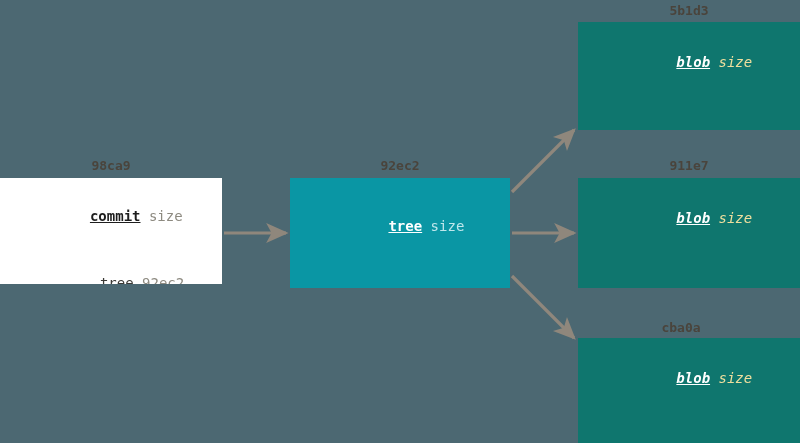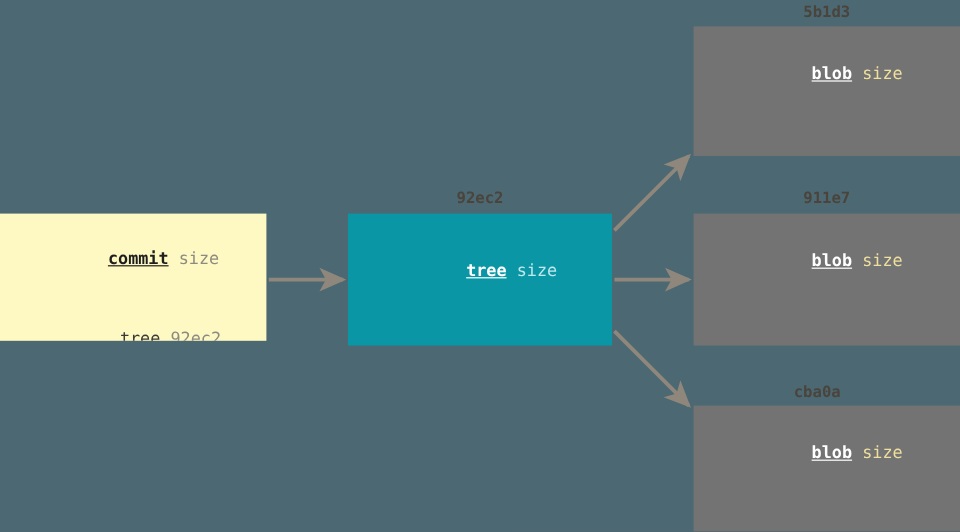--- a/index.html
+++ b/index.html
@@ -33,27 +33,28 @@
     white-space: nowrap;
   }
 
   
   .obj-box {
     position: absolute;
     box-sizing: border-box;
     overflow: hidden;
   }
   .obj-box.commit {
-    background: #fef9c3;
+    background: #ffffff;
   }
   .obj-box.tree {
     background: #0a96a4;
   }
   .obj-box.blob {
-    background: #737373;
+    background: #0f766e;
+    font-style: italic;
   }
 
   
   .box-header {
     text-align: center;
     font-family: "DejaVu Sans Mono", "Liberation Mono", monospace;
     font-size: 14px;
     white-space: pre;
   }
   .box-header .kw {
@@ -134,20 +135,21 @@
 
     <line x1="224" y1="233" x2="286" y2="233" stroke="#8f877c" stroke-width="3.2" marker-end="url(#arrowhead)"></line>
 
     <line x1="512" y1="192" x2="574" y2="130" stroke="#8f877c" stroke-width="3.2" marker-end="url(#arrowhead)"></line>
 
     <line x1="512" y1="233" x2="574" y2="233" stroke="#8f877c" stroke-width="3.2" marker-end="url(#arrowhead)"></line>
 
     <line x1="512" y1="276" x2="574" y2="338" stroke="#8f877c" stroke-width="3.2" marker-end="url(#arrowhead)"></line>
   </svg>
 
+  <div class="hash-label" style="left:0px; top:158px; width:222px;">98ca9</div>
 
   <div class="obj-box commit" style="left:0px; top:178px; width:222px; height:106px;">
     <div class="box-header">
       <span class="kw">commit</span><span> </span><span class="sz">size</span>
     </div>
     <div class="commit-fields">
       <span class="row"><span class="k">     tree</span><span> </span><span class="v">92ec2</span></span>
       
       
     </div>

